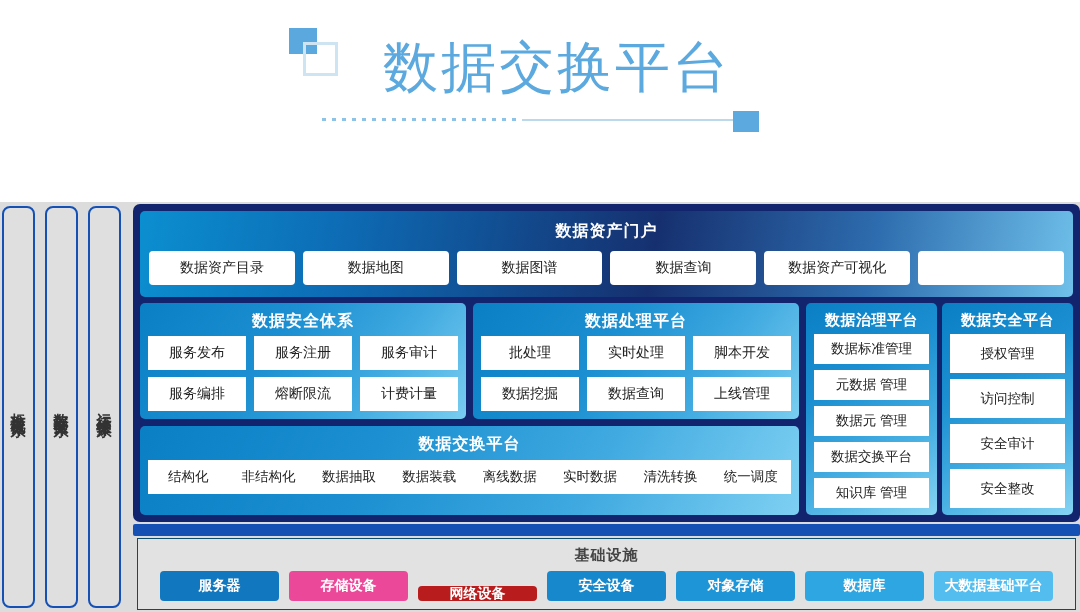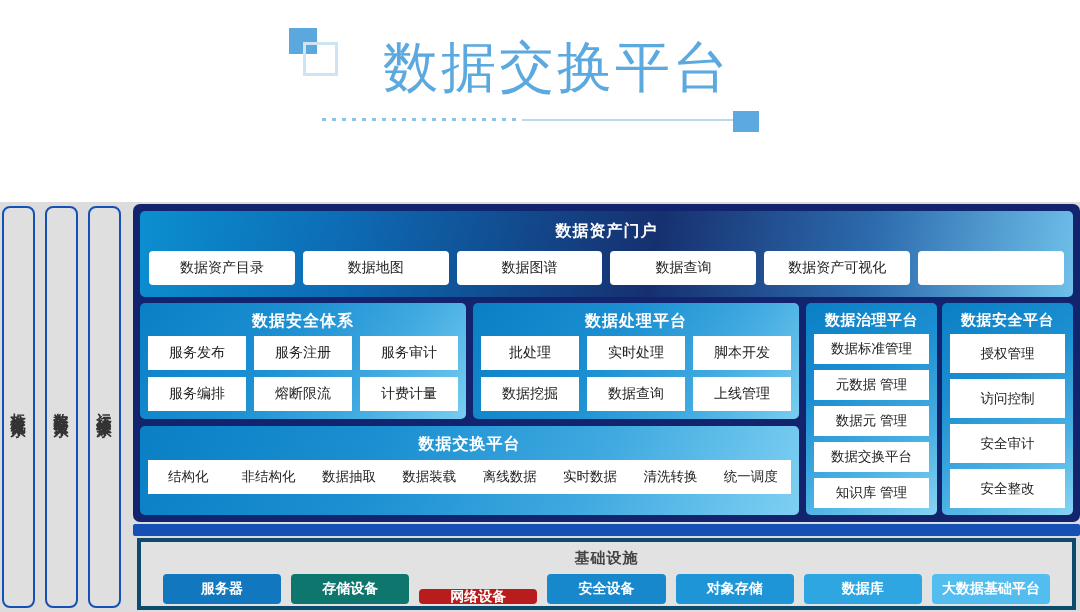--- a/index.html
+++ b/index.html
@@ -178,21 +178,21 @@
   
   .under-bar{
     position:absolute;left:133px;top:322px;width:947px;height:12px;
     background:#1551b5;border-radius:2px;
   }
 
   
   .infra{
     position:absolute;left:137px;top:336px;width:939px;height:72px;
     background:#e2e2e2;
-    border:4px solid #0c4a6e;
+    border:1px solid #0c4a6e;
     box-sizing:border-box;
   }
   .infra-title{
     position:absolute;left:0;top:7px;width:100%;text-align:center;
     color:#444444;font-size:15px;font-weight:700;letter-spacing:1px;
   }
   .infra-row{
     position:absolute;left:22px;top:32px;right:22px;height:30px;
     display:flex;gap:10px;text-align:center;
   }
@@ -325,21 +325,21 @@
       </div>
     </div>
   </div>
 
   <div class="under-bar"></div>
 
   <div class="infra">
     <div class="infra-title">基础设施</div>
     <div class="infra-row">
       <div class="infra-item" style="background: rgb(17, 119, 191);">服务器</div>
-      <div class="infra-item" style="background: #0f766e;">存储设备</div>
+      <div class="infra-item" style="background: #ec4899;">存储设备</div>
       <div class="infra-item" style="background: #b91c1c; margin-top: 15px;">网络设备</div>
       <div class="infra-item" style="background: rgb(24, 136, 204);">安全设备</div>
       <div class="infra-item" style="background: rgb(30, 149, 214);">对象存储</div>
       <div class="infra-item" style="background: rgb(46, 166, 226);">数据库</div>
       <div class="infra-item" style="background: rgb(82, 189, 238);">大数据基础平台</div>
     </div>
   </div>
 
 </div>
 

